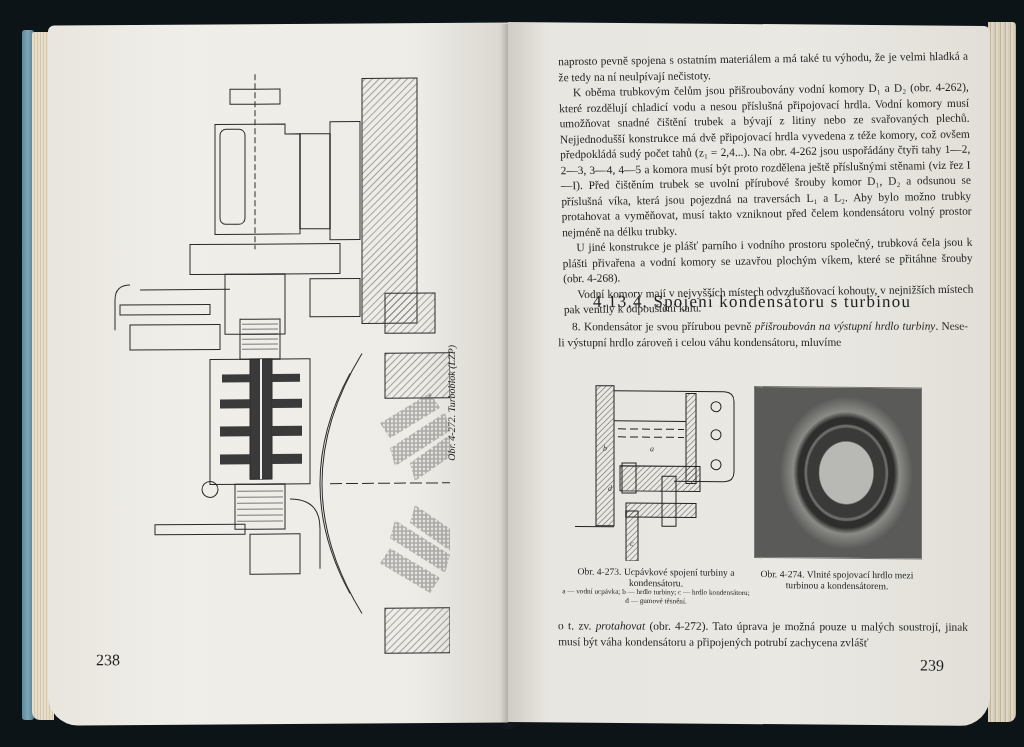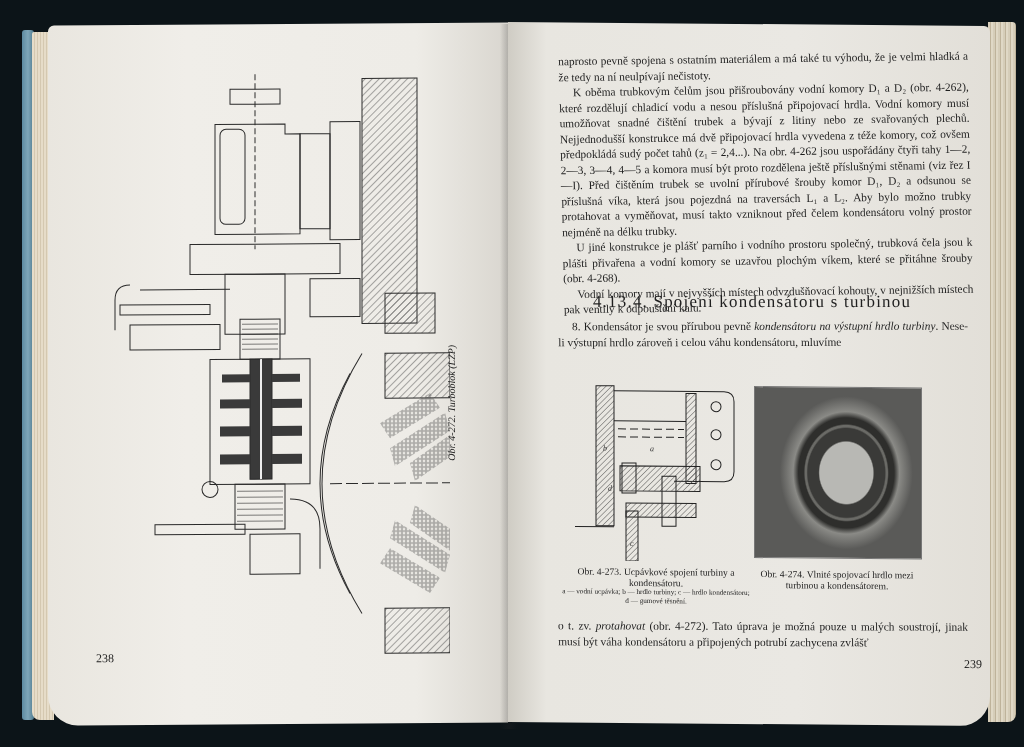--- a/index.html
+++ b/index.html
@@ -4,23 +4,23 @@
 <style>
   html,body{margin:0;padding:0;}
   body{width:1024px;height:747px;overflow:hidden;background:#0c1418;position:relative;font-family:"Liberation Serif","DejaVu Serif",serif;color:#1f1f1f;}
   .spine-cloth{position:absolute;left:22px;top:30px;width:12px;height:690px;background:linear-gradient(90deg,#5d8aa0,#7fa6b8 50%,#4e7a8e);border-radius:3px;}
   .left-edges{position:absolute;left:32px;top:32px;width:22px;height:688px;background:repeating-linear-gradient(90deg,#e6dcc8 0 2px,#d4c8b0 2px 3px);border-radius:2px 0 0 8px;}
   .right-edges{position:absolute;left:988px;top:22px;width:28px;height:700px;background:repeating-linear-gradient(90deg,#d6cdb9 0 2px,#bfb39b 2px 3px,#e0d8c6 3px 5px);border-radius:0 4px 8px 0;}
   .page{position:absolute;top:24px;height:700px;}
   .page-left{left:48px;width:460px;background:linear-gradient(90deg,#e9e6df 0%,#f0eee9 30%,#eeece7 80%,#d9d6cf 100%);border-radius:6px 0 0 30px;transform:skewY(-0.4deg);}
   .page-right{left:508px;width:482px;background:linear-gradient(90deg,#cfccc4 0%,#e8e6e0 8%,#eae8e3 60%,#e2dfd8 100%);border-radius:0 6px 30px 0;transform:skewY(0.5deg);}
   .gutter{position:absolute;left:500px;top:24px;width:18px;height:705px;background:linear-gradient(90deg,rgba(0,0,0,0) 0,rgba(40,40,40,.25) 50%,rgba(0,0,0,0) 100%);}
-  .page-number{position:absolute;font-size:12px;}
+  .page-number{position:absolute;font-size:16px;}
   .pn-left{left:48px;top:626px;}
-  .pn-right{left:412px;top:631px;margin-left:44px;}
+  .pn-right{left:412px;top:631px;}
   .drawing{position:absolute;left:52px;top:30px;width:350px;height:605px;}
   .fig-caption-rot{position:absolute;left:398px;top:290px;width:20px;height:180px;}
   .fig-caption-rot span{display:block;transform:rotate(-90deg) translate(-180px,0);transform-origin:0 0;white-space:nowrap;font-size:10px;font-style:italic;width:180px;text-align:center;}
   .text-block{position:absolute;left:50px;width:410px;font-size:11.4px;line-height:15.5px;text-align:justify;transform:rotate(-1.3deg);transform-origin:0 0;}
   .text-block p{margin:0;text-indent:0;}
   .text-block p.ind{text-indent:14px;}
   .tb1{top:32px;}
   .section-heading{position:absolute;left:39px;top:268px;width:410px;text-align:center;font-size:17px;letter-spacing:1.2px;transform:rotate(-0.5deg);}
   .tb2{top:297px;transform:rotate(-0.6deg);}
   .fig273{position:absolute;left:52px;top:358px;width:190px;height:180px;}
@@ -137,21 +137,21 @@
   <div class="text-block tb1">
     <p>naprosto pevně spojena s ostatním materiálem a má také tu výhodu, že je velmi hladká a že tedy na ní neulpívají nečistoty.</p>
     <p class="ind">K oběma trubkovým čelům jsou přišroubovány vodní komory D₁ a D₂ (obr. 4-262), které rozdělují chladicí vodu a nesou příslušná připojovací hrdla. Vodní komory musí umožňovat snadné čištění trubek a bývají z litiny nebo ze svařovaných plechů. Nejjednodušší konstrukce má dvě připojovací hrdla vyvedena z téže komory, což ovšem předpokládá sudý počet tahů (z₁ = 2,4...). Na obr. 4-262 jsou uspořádány čtyři tahy 1—2, 2—3, 3—4, 4—5 a komora musí být proto rozdělena ještě příslušnými stěnami (viz řez I—I). Před čištěním trubek se uvolní přírubové šrouby komor D₁, D₂ a odsunou se příslušná víka, která jsou pojezdná na traversách L₁ a L₂. Aby bylo možno trubky protahovat a vyměňovat, musí takto vzniknout před čelem kondensátoru volný prostor nejméně na délku trubky.</p>
     <p class="ind">U jiné konstrukce je plášť parního i vodního prostoru společný, trubková čela jsou k plášti přivařena a vodní komory se uzavřou plochým víkem, které se přitáhne šrouby (obr. 4-268).</p>
     <p class="ind">Vodní komory mají v nejvyšších místech odvzdušňovací kohouty, v nejnižších místech pak ventily k odpouštění kalu.</p>
   </div>
 
   <div class="section-heading">4.13.4. Spojení kondensátoru s turbinou</div>
 
   <div class="text-block tb2">
-    <p class="ind"><span>8. Kondensátor je svou přírubou pevně </span><i class="it">kondensátoru na výstupní hrdlo turbiny</i><span>. Nese-li výstupní hrdlo zároveň i celou váhu kondensátoru, mluvíme</span></p>
+    <p class="ind"><span>8. Kondensátor je svou přírubou pevně </span><i class="it">přišroubován na výstupní hrdlo turbiny</i><span>. Nese-li výstupní hrdlo zároveň i celou váhu kondensátoru, mluvíme</span></p>
   </div>
 
   <svg class="fig273" viewBox="0 0 190 180">
     <defs>
       <pattern id="h2" width="4" height="4" patternUnits="userSpaceOnUse" patternTransform="rotate(45)">
         <line x1="0" y1="0" x2="0" y2="4" stroke="#444" stroke-width="0.9"></line>
       </pattern>
     </defs>
     <g fill="none" stroke="#222" stroke-width="1">
       <rect x="36" y="5" width="18" height="140" fill="url(#h2)"></rect>

